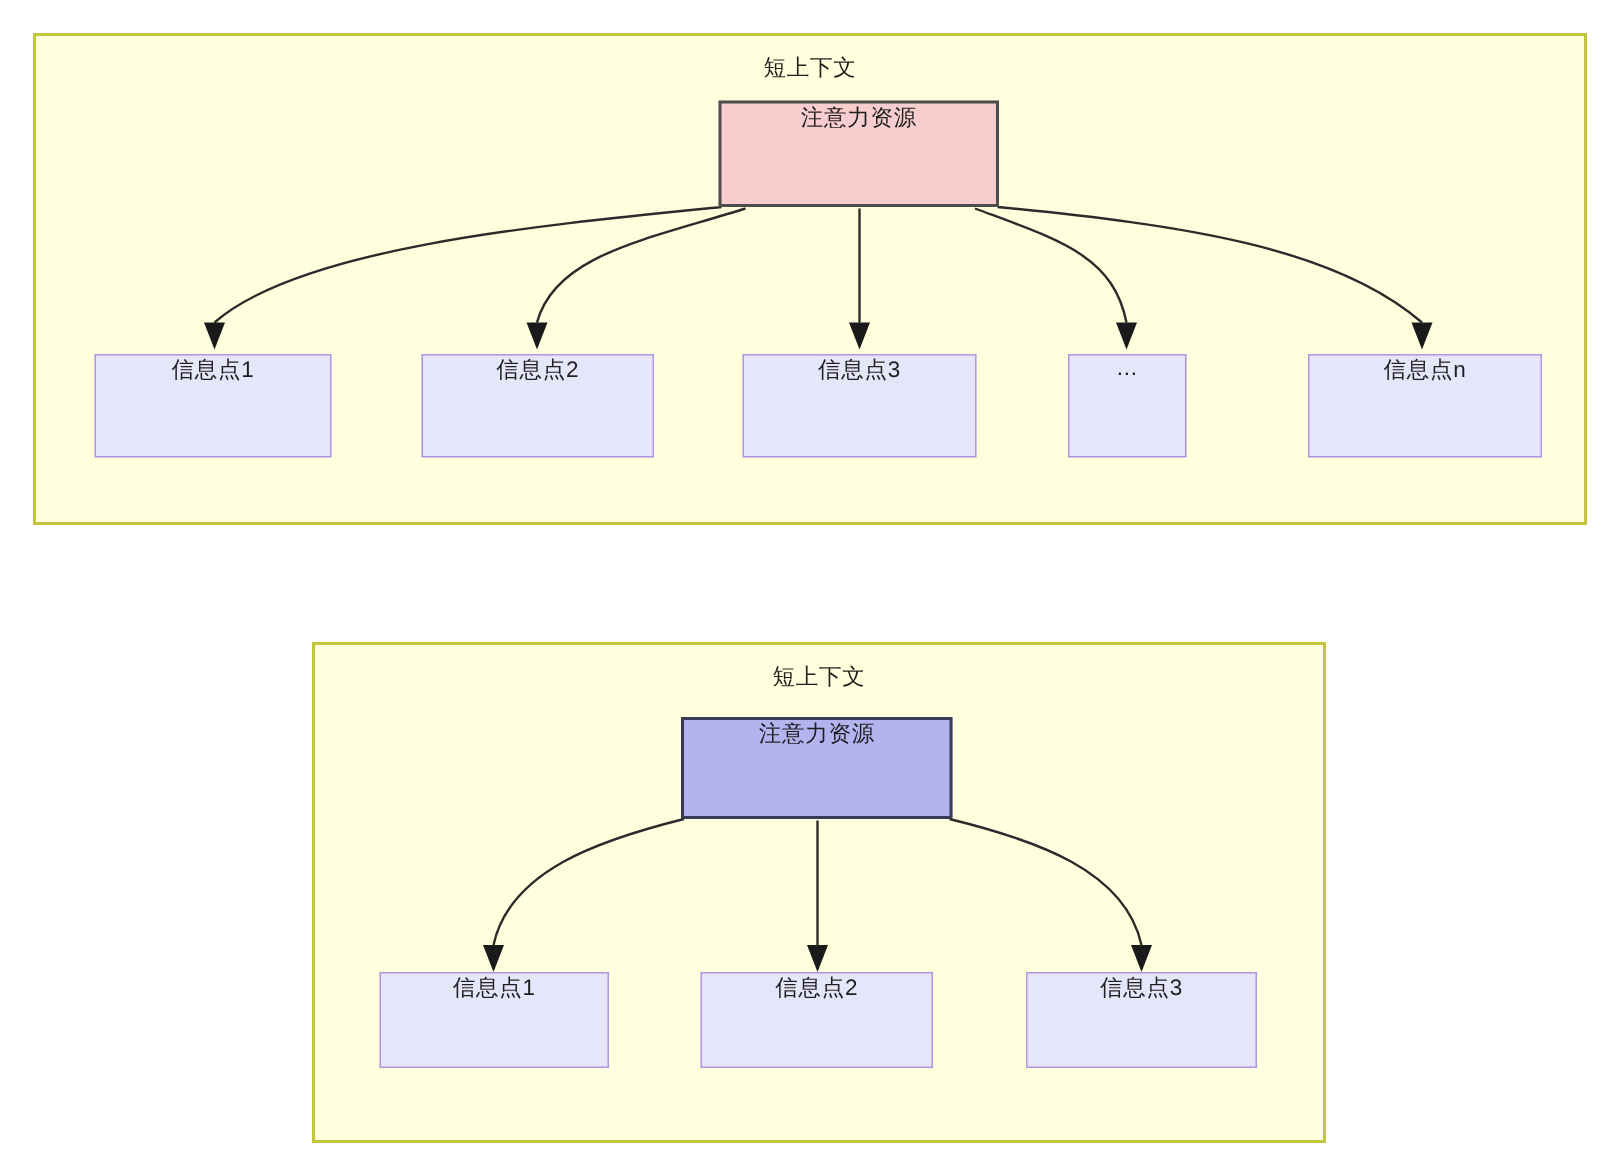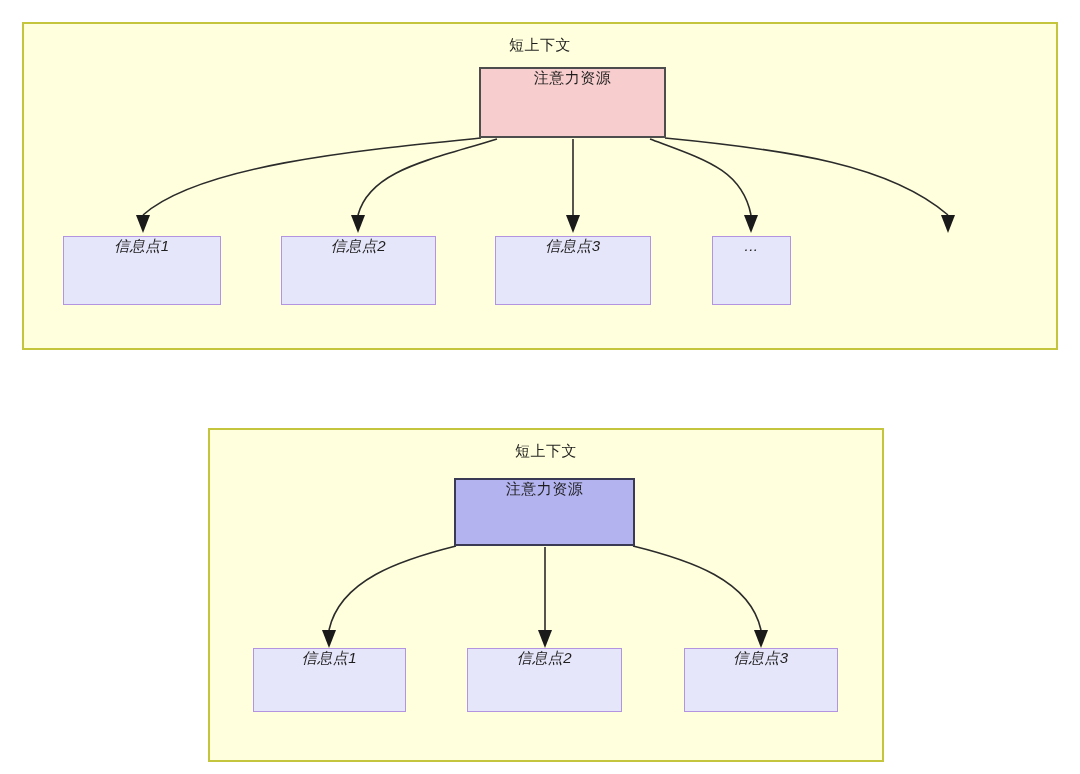--- a/index.html
+++ b/index.html
@@ -74,21 +74,20 @@
     background: #f8cdcd;
     border: 2px solid #4d4d4d;
   }
   .node-root-blue {
     background: #b3b3f0;
     border: 2px solid #3a3a55;
   }
   .node-info {
     background: #e6e6fb;
     border: 1.5px solid #b294e0;
-    font-style: italic;
   }
 
   
   #node-long-root { left: 479px; top: 67px; width: 187px; height: 71px; }
   #node-long-i1 { left: 63px;  top: 236px; width: 158px; height: 69px; }
   #node-long-i2 { left: 281px; top: 236px; width: 155px; height: 69px; }
   #node-long-i3 { left: 495px; top: 236px; width: 156px; height: 69px; }
   #node-long-ell{ left: 712px; top: 236px; width: 79px;  height: 69px; }
   #node-long-in { left: 872px; top: 236px; width: 156px; height: 69px; }
 
@@ -171,20 +170,23 @@
   </div>
   <div class="node node-info" id="node-long-i2">
     <span>信息点2</span>
   </div>
   <div class="node node-info" id="node-long-i3">
     <span>信息点3</span>
   </div>
   <div class="node node-info" id="node-long-ell">
     <span>...</span>
   </div>
+  <div class="node node-info" id="node-long-in">
+    <span>信息点n</span>
+  </div>
 
   <div class="node node-root-blue" id="node-short-root">
     <span>注意力资源</span>
   </div>
 
   <div class="node node-info" id="node-short-i1">
     <span>信息点1</span>
   </div>
   <div class="node node-info" id="node-short-i2">
     <span>信息点2</span>

